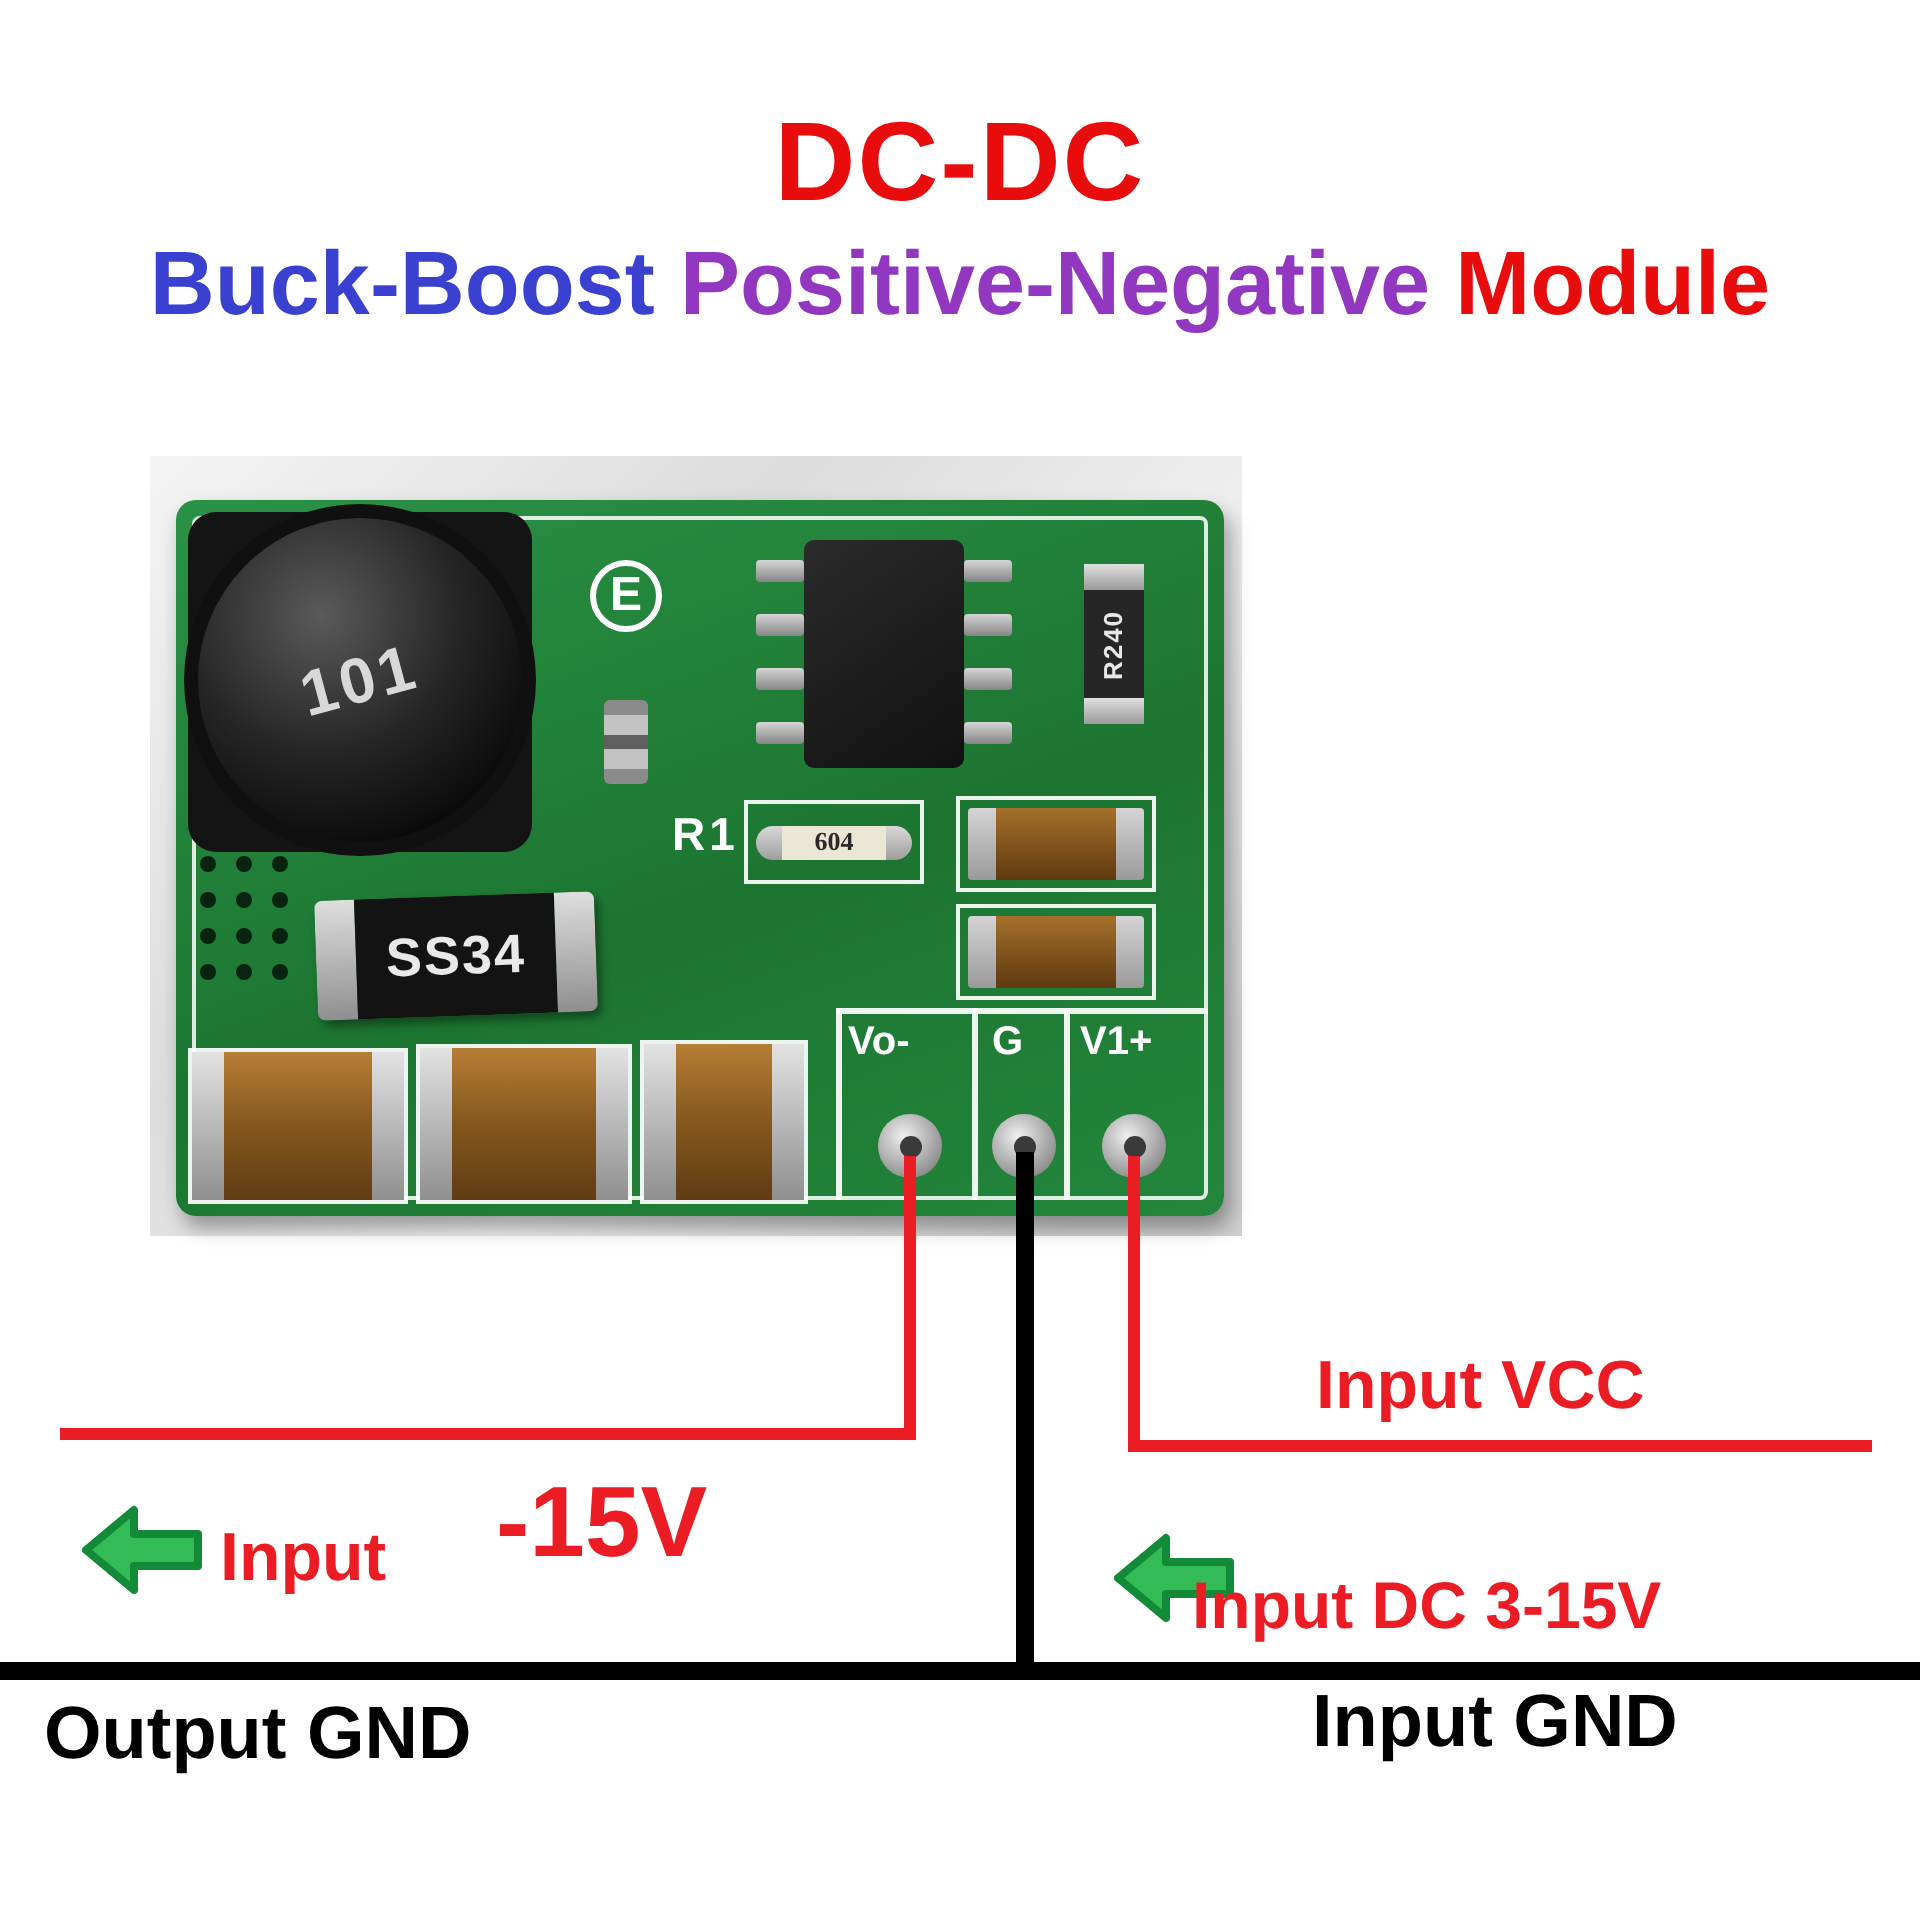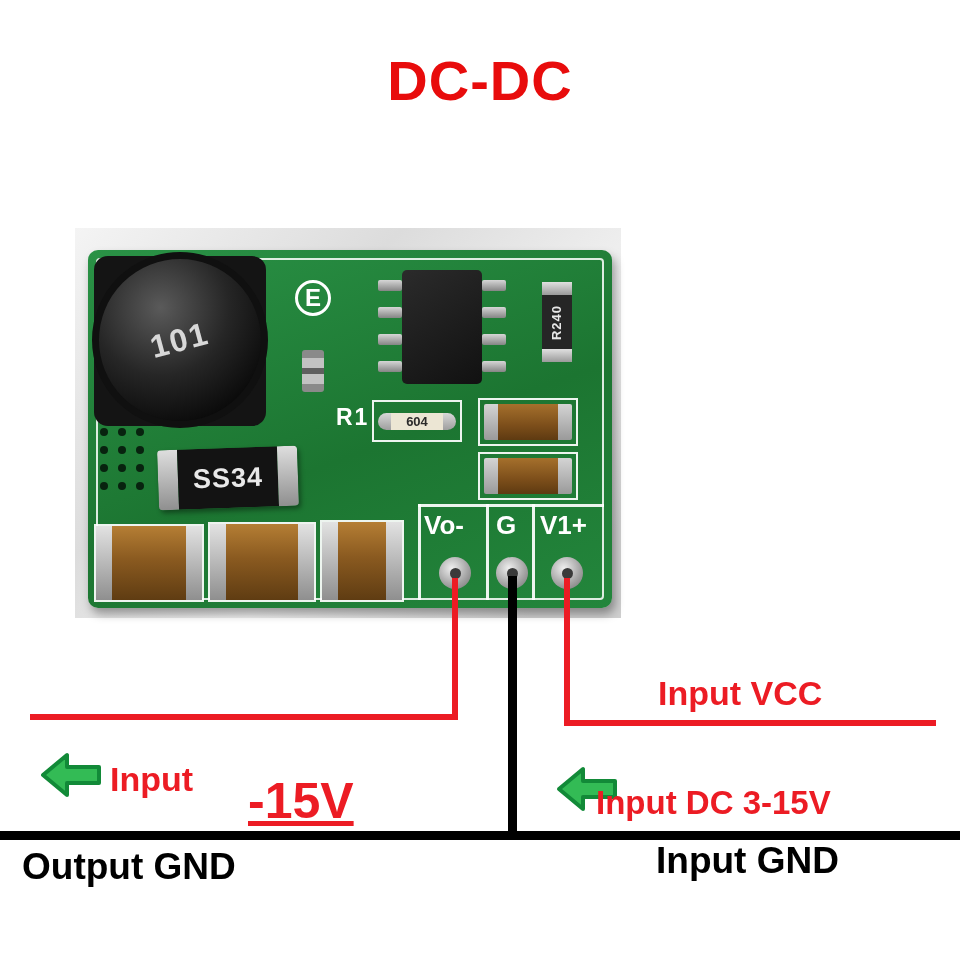--- a/index.html
+++ b/index.html
@@ -44,21 +44,21 @@
           background:#262626; display:flex; align-items:center; justify-content:center; }
   .r240::before, .r240::after { content:""; position:absolute; left:0; width:100%; height:13px;
           background:linear-gradient(180deg,#e0e0e0,#9a9a9a); }
   .r240::before { top:0; } .r240::after { bottom:0; }
   .r240-label { color:#e8e8e8; font-size:13px; font-weight:700; transform:rotate(-90deg); letter-spacing:1px; }
 
   .r1-text { position:absolute; left:248px; top:154px; color:#ffffff; font-size:23px; font-weight:700; letter-spacing:2px; }
 
   .silk-box { position:absolute; border:2px solid rgba(255,255,255,0.92);
               display:flex; align-items:center; justify-content:center; }
-  .chip-res { display:flex; width:78px; height:17px; border-radius:12px; overflow:hidden; }
+  .chip-res { display:flex; width:78px; height:17px; border-radius:12px; overflow:hidden;font-family:Liberation Serif, serif; }
   .chip-res .end { width:13px; background:linear-gradient(180deg,#d8d8d8,#9e9e9e); }
   .chip-res .mid { flex:1; background:#ece6d4; color:#2a2a2a; font-size:13px; font-weight:700;
                    display:flex; align-items:center; justify-content:center; }
 
   .cap-sm { display:flex; width:88px; height:36px; border-radius:2px; overflow:hidden; }
   .cap-sm .end { width:14px; background:linear-gradient(180deg,#d4d4d4,#9a9a9a); }
   .cap-sm .mid { flex:1; background:linear-gradient(180deg,#a5702c,#7c4e1a 60%,#5e3a11); }
 
   .vias { position:absolute; left:12px; top:178px; width:46px; height:64px;
           display:flex; flex-wrap:wrap; gap:10px; align-content:flex-start; }
@@ -69,21 +69,21 @@
   .diode .band { width:20px; background:linear-gradient(180deg,#dedede,#8f8f8f); }
   .diode .body { flex:1; background:#131313; color:#e9e9e9; font-size:27px; font-weight:700;
                  display:flex; align-items:center; justify-content:center; letter-spacing:1px; }
 
   .cap-big { display:flex; width:100%; height:100%; overflow:hidden; }
   .cap-big .end { width:16px; background:linear-gradient(180deg,#e2e2e2,#8f8f8f); }
   .cap-big .mid { flex:1; background:linear-gradient(180deg,#b57e34,#8a5a20 45%,#5f3c12); }
 
   .silk-line { position:absolute; background:rgba(255,255,255,0.92); }
 
-  .pad-label { position:absolute; color:#ffffff; font-size:26px; font-weight:700; }
+  .pad-label { position:absolute; color:#ffffff; font-size:20px; font-weight:700; }
   .pad { position:absolute; width:32px; height:32px; border-radius:50%;
          background:radial-gradient(circle at 40% 35%, #efefef, #a7a7a7 55%, #6f6f6f);
          display:flex; align-items:center; justify-content:center; }
   .pad .hole { width:11px; height:11px; border-radius:50%; background:#3a3a3a; }
 
   
   .red-line { position:absolute; background:#ec1c24; }
   .black-line { position:absolute; background:#000000; }
 
   
@@ -91,20 +91,25 @@
   .lbl-black { position:absolute; color:#000000; font-weight:800; white-space:nowrap; }
   .fs34 { font-size:34px; } .fs33 { font-size:33px; } .fs50 { font-size:50px; } .fs37 { font-size:37px; }
   .arrow-icon { position:absolute; }
 </style>
 </head>
 <body>
 
 <div class="canvas">
 
   <div class="title">DC-DC</div>
+  <div class="subtitle">
+    <span class="sub-blue">Buck-Boost</span>
+    <span class="sub-purple">Positive-Negative</span>
+    <span class="sub-red">Module</span>
+  </div>
 
   <div class="photo">
     <div class="board">
       <div class="silk-border"></div>
 
       <div class="ind-base"></div>
       <div class="inductor">
         <span class="inductor-label">101</span>
       </div>
 
@@ -223,21 +228,21 @@
   <div class="red-line" style="left:564px; top:720px; width:372px; height:6px;"></div>
   <div class="black-line" style="left:508px; top:576px; width:9px;  height:262px;"></div>
   <div class="black-line" style="left:0px;   top:831px; width:960px; height:9px;"></div>
 
   <div class="lbl-red fs34" style="left:658px; top:674px;">Input VCC</div>
 
   <svg class="arrow-icon" style="left:40px; top:752px;" width="62" height="46" viewBox="0 0 62 46">
     <polygon points="3,23 27,3 27,15 59,15 59,31 27,31 27,43" fill="#33bb55" stroke="#128a38" stroke-width="4" stroke-linejoin="round"></polygon>
   </svg>
   <div class="lbl-red fs34" style="left:110px; top:760px;">Input</div>
-  <div class="lbl-red fs50" style="left:248px; top:772px;text-decoration:underline;">-15V</div>
+  <div class="lbl-red fs50" style="left:248px; top:732px;">-15V</div>
 
   <svg class="arrow-icon" style="left:556px; top:766px;" width="62" height="46" viewBox="0 0 62 46">
     <polygon points="3,23 27,3 27,15 59,15 59,31 27,31 27,43" fill="#33bb55" stroke="#128a38" stroke-width="4" stroke-linejoin="round"></polygon>
   </svg>
   <div class="lbl-red fs33" style="left:596px; top:768px;margin-top:16px;">Input DC 3-15V</div>
 
   <div class="lbl-black fs37" style="left:656px; top:840px;">Input GND</div>
   <div class="lbl-black fs37" style="left:22px; top:846px;">Output GND</div>
 
 </div>

